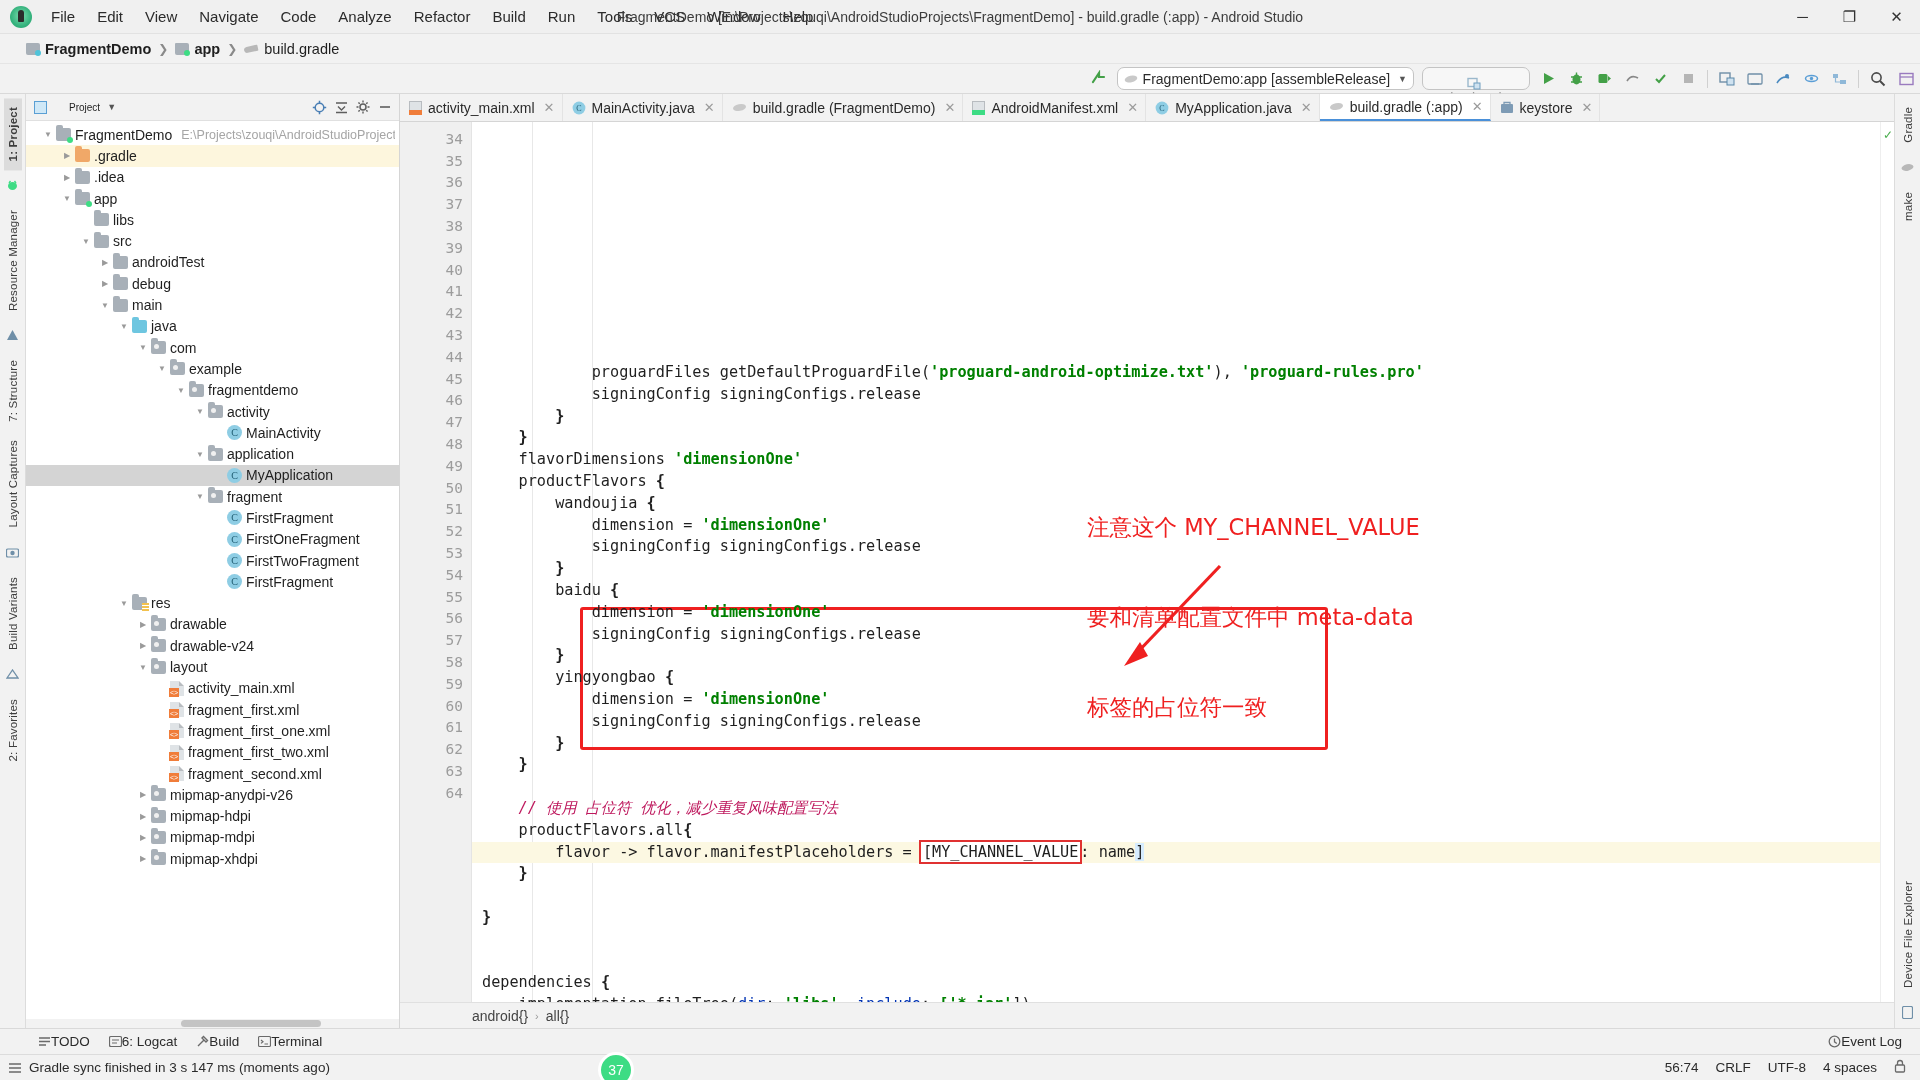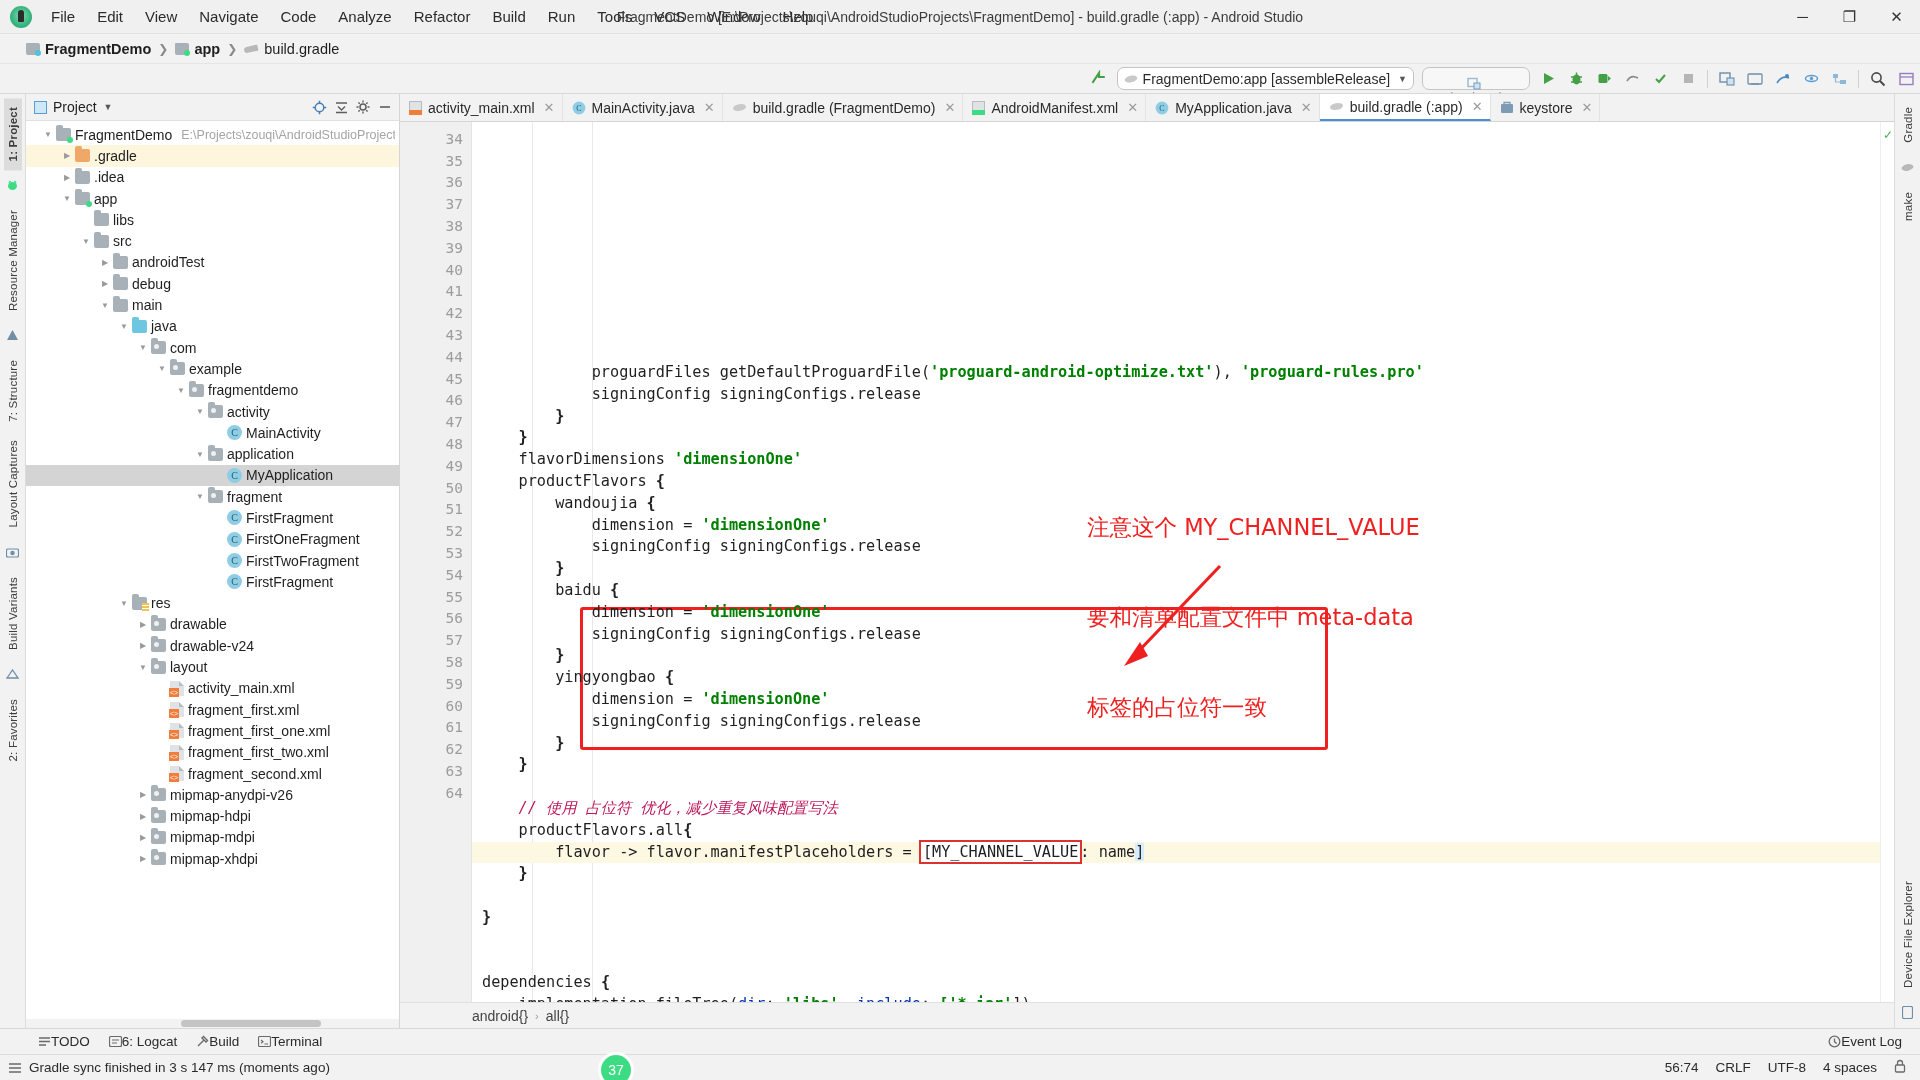--- a/index.html
+++ b/index.html
@@ -115,21 +115,21 @@
   
   .projpanel { width: 374px; flex: 0 0 374px; display:flex; flex-direction:column;
                background:#fff; border-right:1px solid #d5d5d5; min-height:0; }
   .proj-header {
     height: 27px; background:#f2f2f2; display:flex; align-items:center;
     padding: 0 4px 0 8px; border-bottom:1px solid #e0e0e0; flex:0 0 27px;
   }
   .proj-header .sq {
     width:13px;height:13px;border:1.6px solid #5a9fd4;background:#cfe8f7;margin-right:6px;flex:0 0 13px;
   }
-  .proj-header .ttl { font-size:14px; color:#1f1f1f; }
+  .proj-header .ttl { font-size:10px; color:#1f1f1f;margin-left:16px; }
   .proj-header .caret { margin-left:7px; font-size:9px; color:#555; }
   .proj-header .hdr-icons { margin-left:auto; display:flex; align-items:center; gap:2px; }
   .hdr-ico { width:20px;height:20px; display:flex;align-items:center;justify-content:center; color:#5e5e5e; }
 
   .tree { flex:1 1 auto; overflow:hidden; padding-top:3px; background:#fff; position:relative; }
   .trow {
     height: 21.3px; display:flex; align-items:center; white-space:nowrap; font-size:14px;
     padding-right:4px; cursor:default;
   }
   .trow.sel { background:#d4d4d4; }

